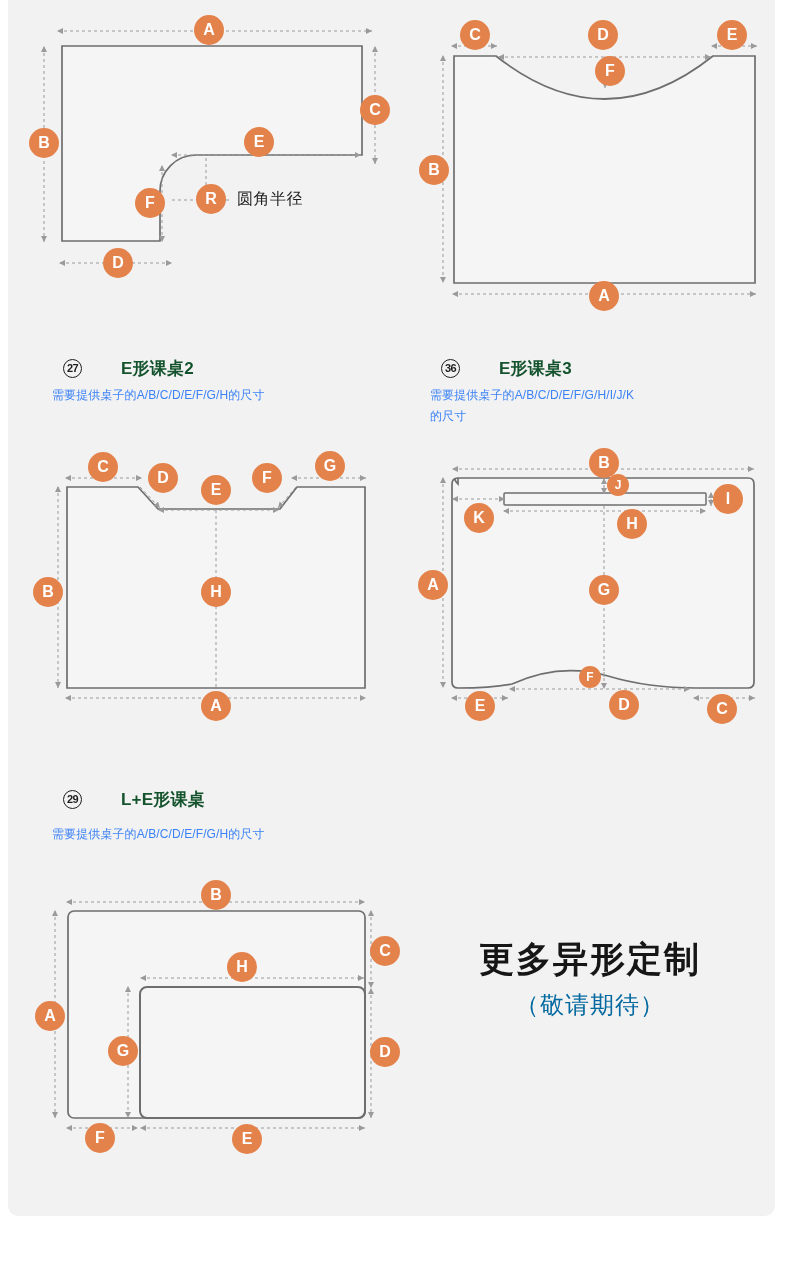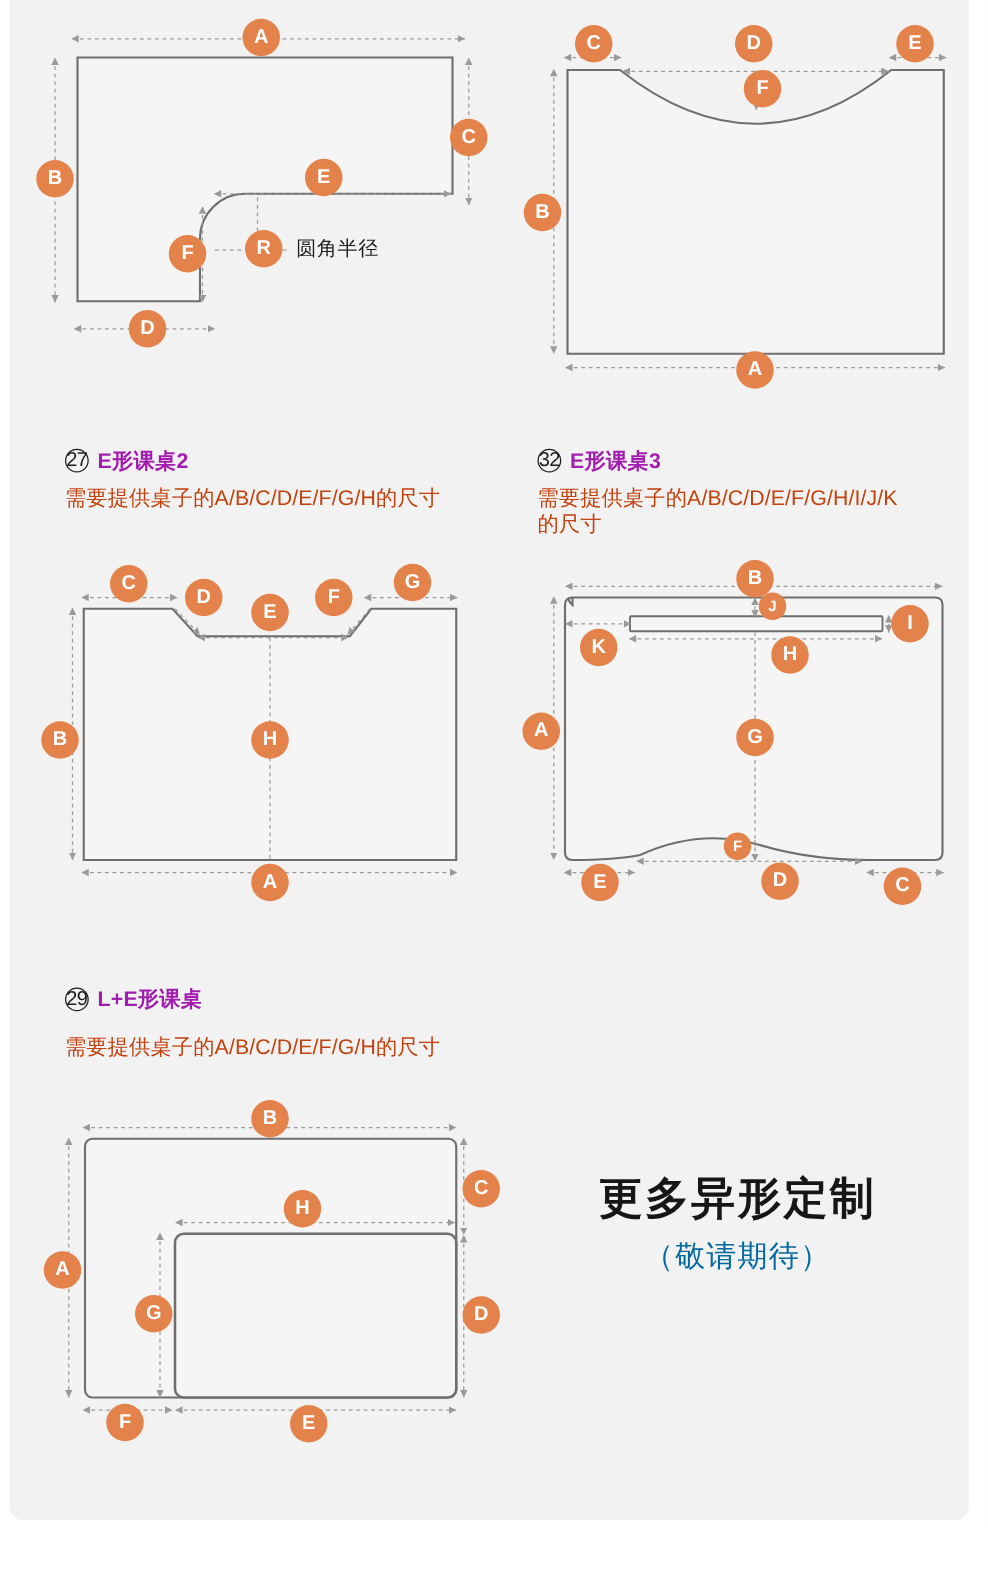--- a/index.html
+++ b/index.html
@@ -33,38 +33,40 @@
     gap: 7px;
   }
   .num-badge {
     display: inline-flex;
     align-items: center;
     justify-content: center;
     width: 19px;
     height: 19px;
     border: 1.4px solid #1d1d1d;
     border-radius: 50%;
-    font-size: 16px;
-    font-weight: normal;
+    font-size: 11px;
+    font-weight: bold;
     color: #1d1d1d;
     line-height: 1;
     box-sizing: border-box;
     letter-spacing: -0.5px;
+    margin-left: 11px;
   }
   .section-title {
     font-size: 17px;
     font-weight: bold;
-    color: #a21caf;
+    color: #14532d;
     letter-spacing: 0.2px;
     white-space: nowrap;
+    margin-left: 32px;
   }
   .section-desc {
     position: absolute;
-    font-size: 17px;
-    color: #c2410c;
+    font-size: 12px;
+    color: #3b82f6;
     line-height: 1.55;
     letter-spacing: 0.1px;
   }
 
   
   .diagram {
     position: absolute;
   }
   .diagram svg { display: block; overflow: visible; }
 
@@ -236,21 +238,21 @@
     <div class="badge" style="left:143px; top:38px;">D</div>
     <div class="badge" style="left:196px; top:50px;">E</div>
     <div class="badge" style="left:247px; top:38px;">F</div>
     <div class="badge" style="left:310px; top:26px;">G</div>
     <div class="badge" style="left:28px; top:152px;">B</div>
     <div class="badge" style="left:196px; top:152px;">H</div>
     <div class="badge" style="left:196px; top:266px;">A</div>
   </div>
 
   <div class="section-head" style="left:430px; top:357px;">
-    <span class="num-badge">32</span>
+    <span class="num-badge">36</span>
     <span class="section-title">E形课桌3</span>
   </div>
   <div class="section-desc" style="left:430px; top:386px;">需要提供桌子的A/B/C/D/E/F/G/H/I/J/K</div>
   <div class="section-desc" style="left:430px; top:407px;">的尺寸</div>
 
   <div class="diagram" style="left:400px; top:440px; width:390px; height:300px;">
     <svg width="390" height="300" viewBox="0 0 390 300">
       <defs>
         <marker id="ar4" markerWidth="7" markerHeight="7" refX="6" refY="3" orient="auto">
           <path d="M0,0 L6,3 L0,6 z" fill="#9a9a9a"></path>

